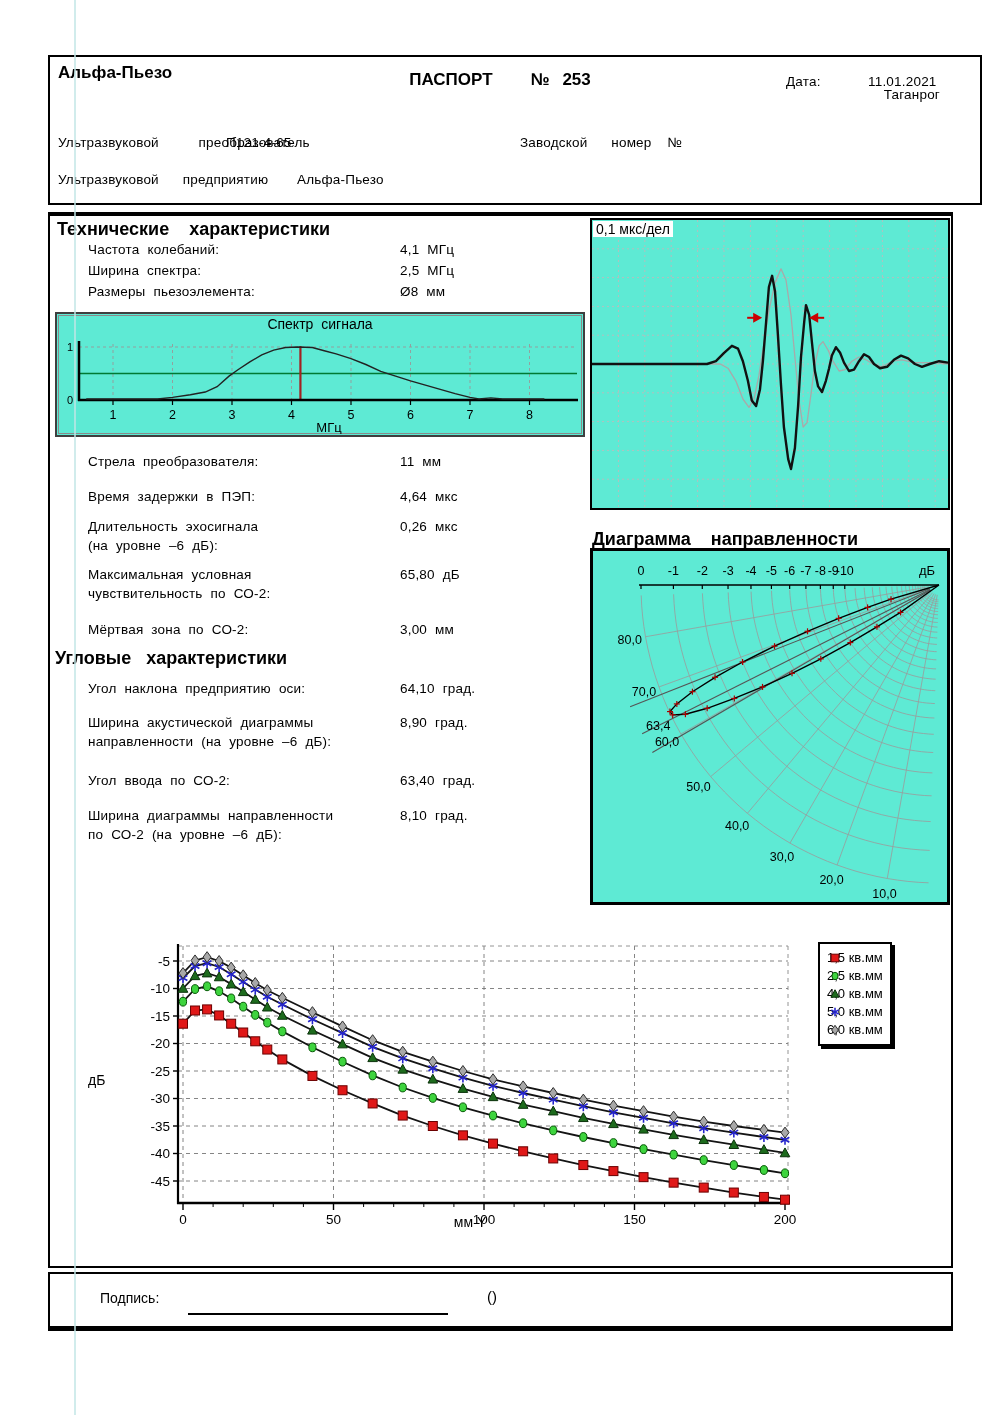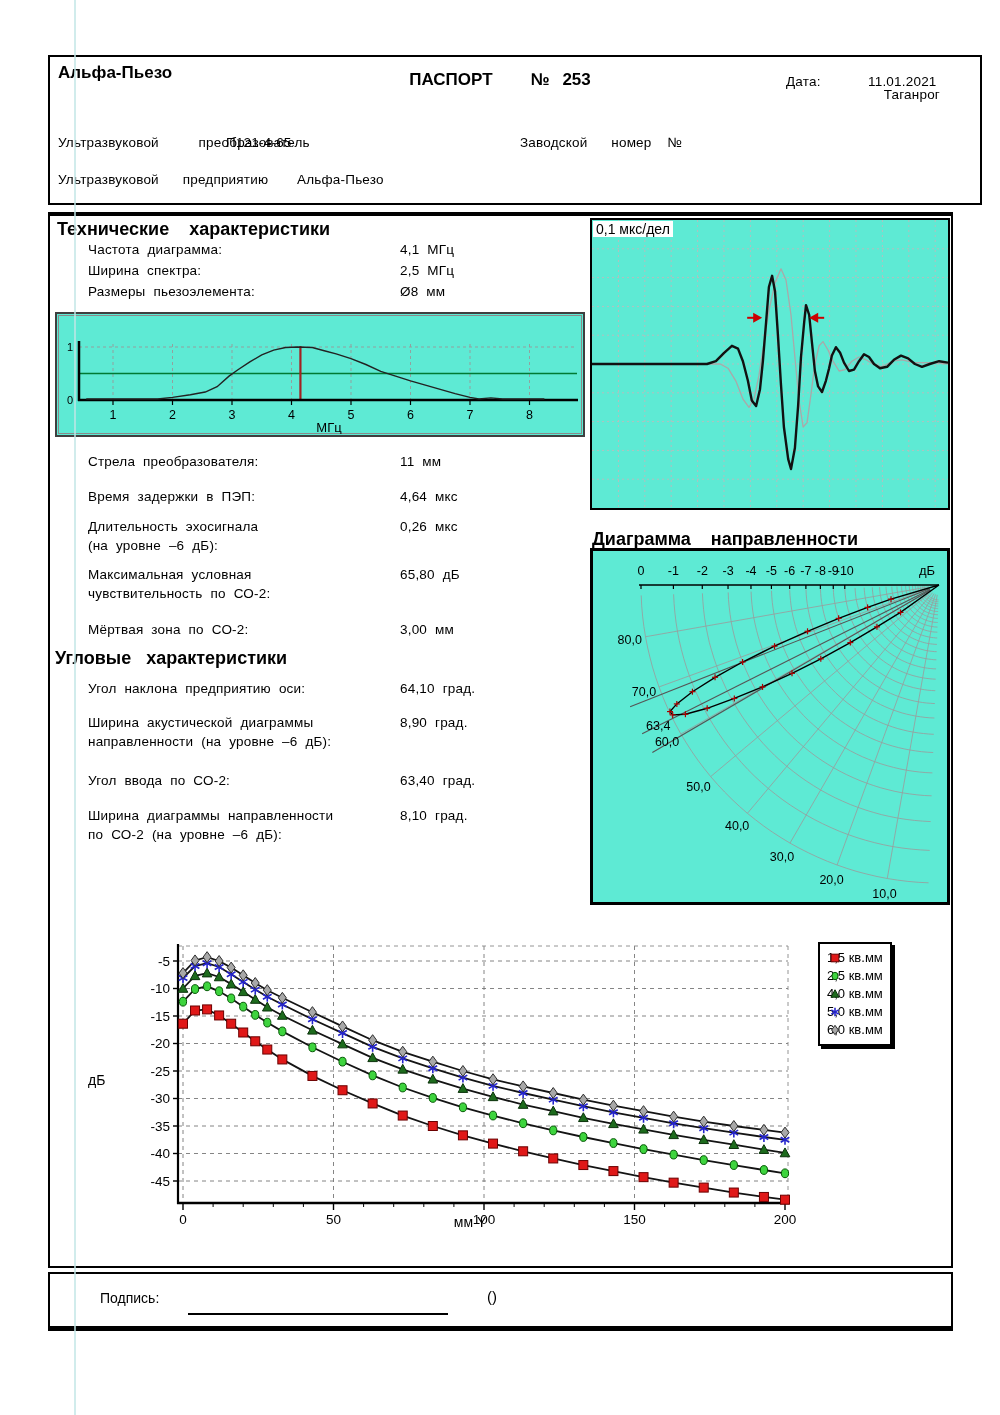--- a/index.html
+++ b/index.html
@@ -55,29 +55,30 @@
     <div class="t b" style="left:176px;top:76px">П121-4-65</div>
     <div class="t pre" style="left:470px;top:76px">Заводской   номер  №</div>
     <div class="t pre" style="left:8px;top:113px">Ультразвуковой   предприятию</div>
     <div class="t b" style="left:247px;top:113px">Альфа-Пьезо</div>
   </div>
 
   <div class="box main-box">
 
     <div class="sec-title" style="left:7px;top:3px">Технические    характеристики</div>
 
-    <div class="t" style="left:38px;top:24px">Частота диаграмма:</div>
+    <div class="t" style="left:38px;top:24px">Частота колебаний:</div>
     <div class="t" style="left:350px;top:24px">4,1 МГц</div>
     <div class="t" style="left:38px;top:45px">Ширина спектра:</div>
     <div class="t" style="left:350px;top:45px">2,5 МГц</div>
     <div class="t" style="left:38px;top:66px">Размеры пьезоэлемента:</div>
     <div class="t" style="left:350px;top:66px">Ø8 мм</div>
 
     <div class="panel spec-panel">
       <div class="spec-inner"></div>
+      <div class="spec-title">Спектр сигнала</div>
       <svg id="spec" width="526" height="98" style="left:0;top:22px">
           <line x1="56" y1="8" x2="56" y2="64" stroke="#999" stroke-dasharray="3 3" stroke-width="0.9"></line>
           <line x1="56" y1="64" x2="56" y2="69" stroke="#000" stroke-width="1.2"></line>
           <text x="56" y="83" font-size="12.5" text-anchor="middle" fill="#000">1</text>
           <line x1="115.5" y1="8" x2="115.5" y2="64" stroke="#999" stroke-dasharray="3 3" stroke-width="0.9"></line>
           <line x1="115.5" y1="64" x2="115.5" y2="69" stroke="#000" stroke-width="1.2"></line>
           <text x="115.5" y="83" font-size="12.5" text-anchor="middle" fill="#000">2</text>
           <line x1="175" y1="8" x2="175" y2="64" stroke="#999" stroke-dasharray="3 3" stroke-width="0.9"></line>
           <line x1="175" y1="64" x2="175" y2="69" stroke="#000" stroke-width="1.2"></line>
           <text x="175" y="83" font-size="12.5" text-anchor="middle" fill="#000">3</text>

